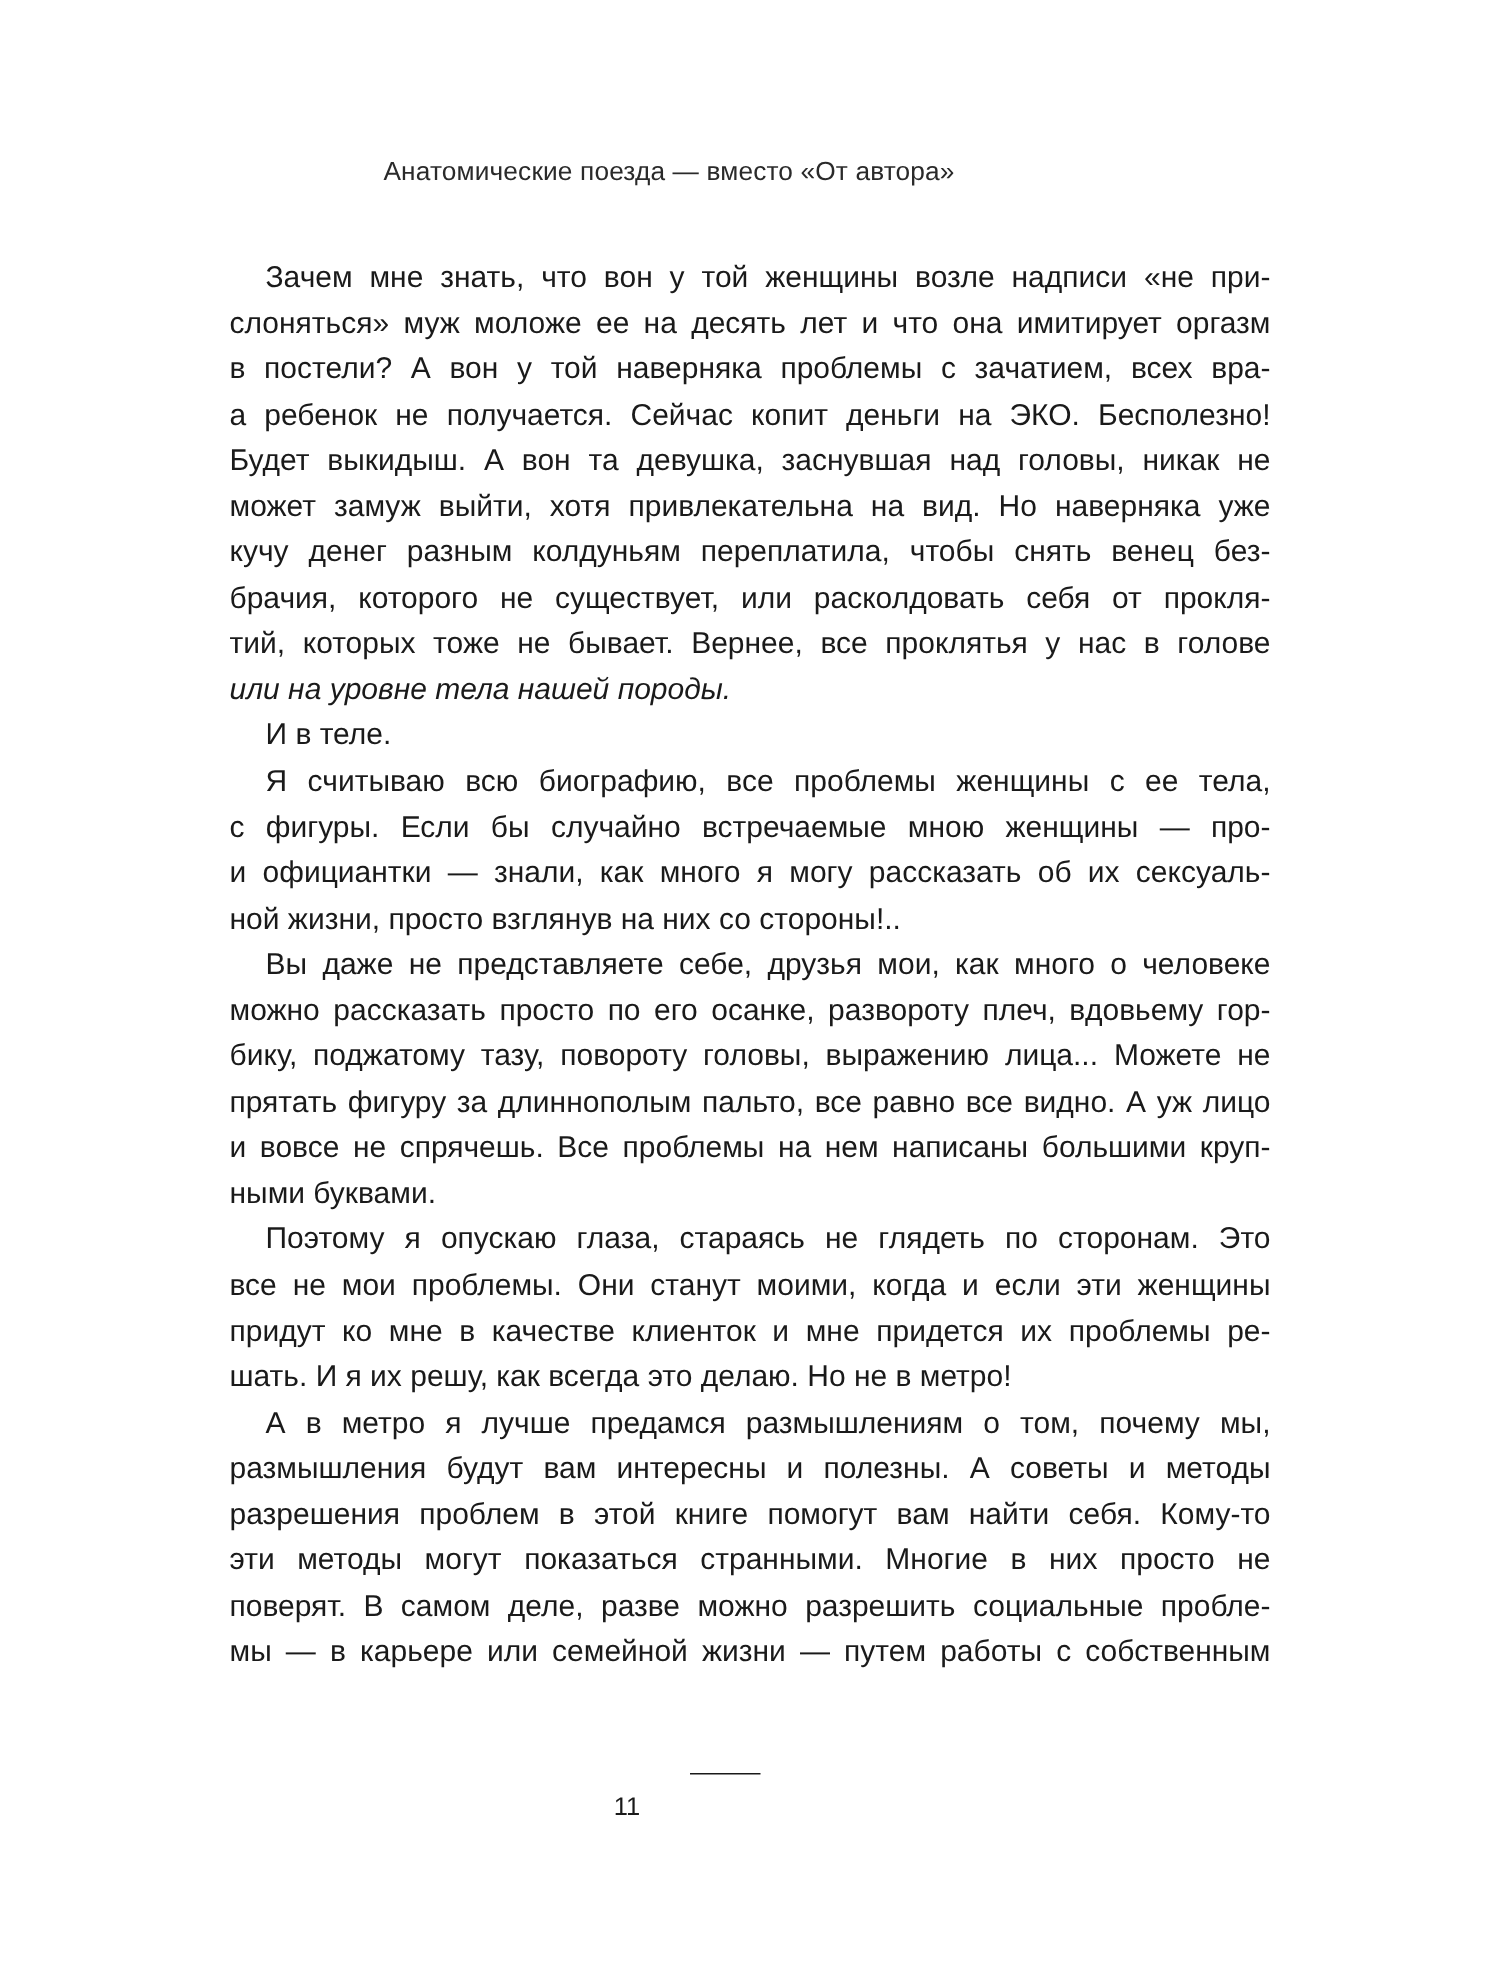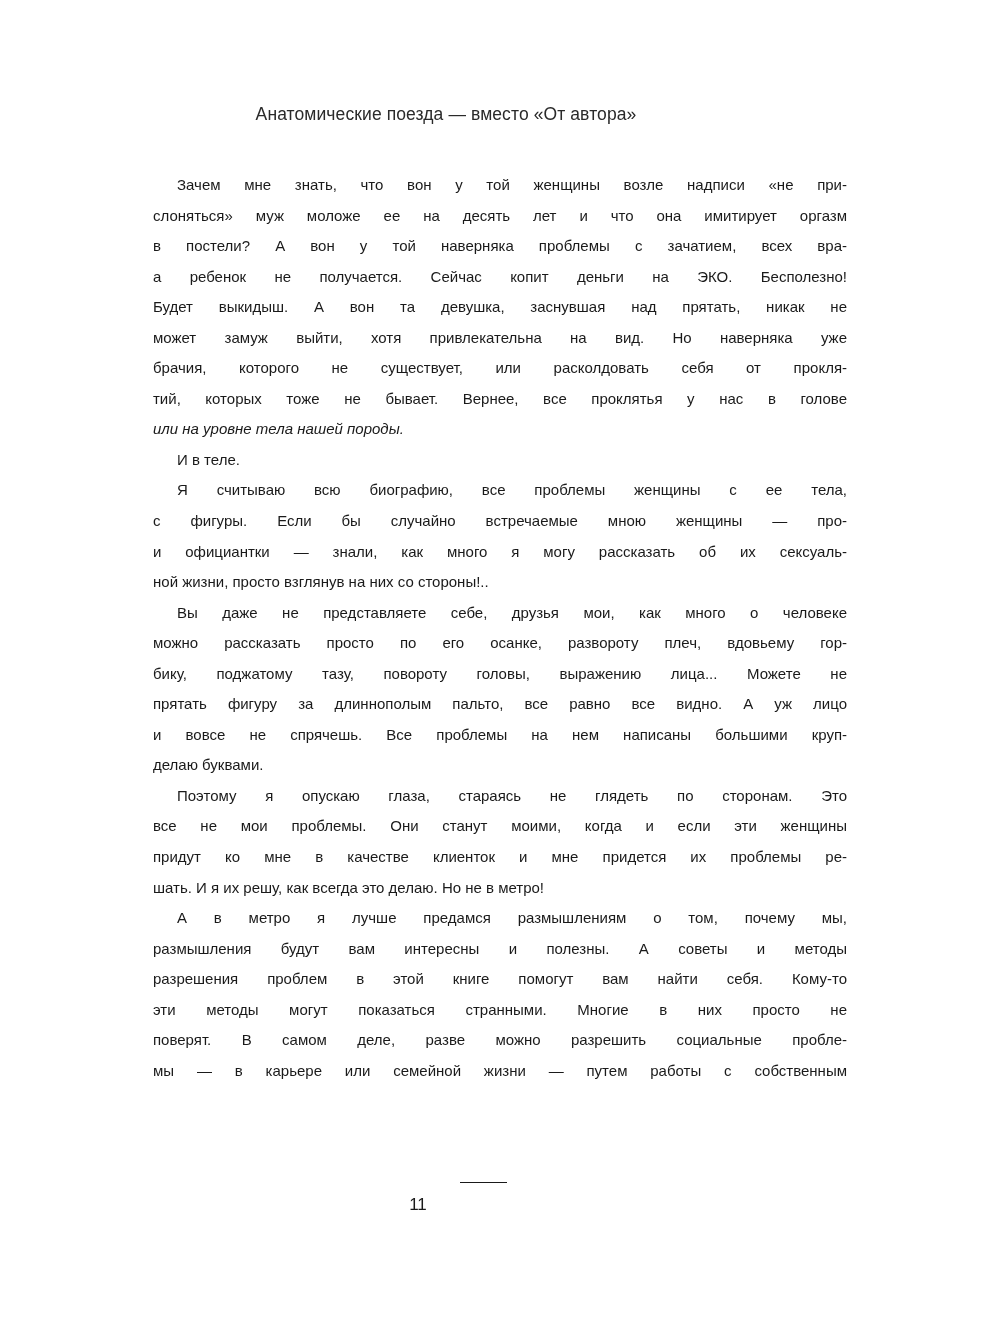--- a/index.html
+++ b/index.html
@@ -3,21 +3,21 @@
 <meta charset="utf-8">
 <style>
   html, body { margin: 0; padding: 0; background: #ffffff; }
   body { width: 1000px; height: 1317px; position: relative; overflow: hidden; color: #1a1a1a; }
   .running-head {
     position: absolute; top: 104px; left: 0; width: 892px; text-align: center;
     font-family: "Liberation Sans", sans-serif; font-size: 17.5px; color: #2a2a2a; letter-spacing: 0.1px;
   }
   .body-text {
     position: absolute; top: 170px; left: 153px; width: 694px;
-    font-family: "Liberation Sans", sans-serif; font-size: 15px; line-height: 30.55px;
+    font-family: "Liberation Sans", sans-serif; font-size: 20px; line-height: 30.55px;
   }
   .line { display: block; white-space: nowrap; text-align: justify; text-align-last: justify; height: 30.55px; }
   .line.last { text-align-last: left; }
   .line.indent { padding-left: 24px; }
   .line.italic { font-style: italic; }
   .rule { position: absolute; top: 1182px; left: 460px; width: 47px; height: 0; border-top: 1.5px solid #1a1a1a; }
   .page-number {
     position: absolute; top: 1195px; left: 0; width: 836px; text-align: center;
     font-family: "Liberation Sans", sans-serif; font-size: 17px; color: #1a1a1a;
   }
@@ -25,36 +25,37 @@
 </head>
 <body>
 
 <div class="running-head">Анатомические поезда — вместо «От автора»</div>
 
 <div class="body-text" id="body-text">
     <span class="line indent">Зачем мне знать, что вон у той женщины возле надписи «не при-</span>
     <span class="line">слоняться» муж моложе ее на десять лет и что она имитирует оргазм</span>
     <span class="line">в постели? А вон у той наверняка проблемы с зачатием, всех вра-</span>
     <span class="line">а ребенок не получается. Сейчас копит деньги на ЭКО. Бесполезно!</span>
-    <span class="line">Будет выкидыш. А вон та девушка, заснувшая над прятать, никак не</span>
+    <span class="line">Будет выкидыш. А вон та девушка, заснувшая над головы, никак не</span>
     <span class="line">может замуж выйти, хотя привлекательна на вид. Но наверняка уже</span>
+    <span class="line">кучу денег разным колдуньям переплатила, чтобы снять венец без-</span>
     <span class="line">брачия, которого не существует, или расколдовать себя от прокля-</span>
     <span class="line">тий, которых тоже не бывает. Вернее, все проклятья у нас в голове</span>
     <span class="line italic last">или на уровне тела нашей породы.</span>
     <span class="line indent last">И в теле.</span>
     <span class="line indent">Я считываю всю биографию, все проблемы женщины с ее тела,</span>
     <span class="line">с фигуры. Если бы случайно встречаемые мною женщины — про-</span>
     <span class="line">и официантки — знали, как много я могу рассказать об их сексуаль-</span>
     <span class="line last">ной жизни, просто взглянув на них со стороны!..</span>
     <span class="line indent">Вы даже не представляете себе, друзья мои, как много о человеке</span>
     <span class="line">можно рассказать просто по его осанке, развороту плеч, вдовьему гор-</span>
     <span class="line">бику, поджатому тазу, повороту головы, выражению лица... Можете не</span>
     <span class="line">прятать фигуру за длиннополым пальто, все равно все видно. А уж лицо</span>
     <span class="line">и вовсе не спрячешь. Все проблемы на нем написаны большими круп-</span>
-    <span class="line last">делаю буквами.</span>
+    <span class="line last">ными буквами.</span>
     <span class="line indent">Поэтому я опускаю глаза, стараясь не глядеть по сторонам. Это</span>
     <span class="line">все не мои проблемы. Они станут моими, когда и если эти женщины</span>
     <span class="line">придут ко мне в качестве клиенток и мне придется их проблемы ре-</span>
     <span class="line last">шать. И я их решу, как всегда это делаю. Но не в метро!</span>
     <span class="line indent">А в метро я лучше предамся размышлениям о том, почему мы,</span>
     <span class="line">размышления будут вам интересны и полезны. А советы и методы</span>
     <span class="line">разрешения проблем в этой книге помогут вам найти себя. Кому-то</span>
     <span class="line">эти методы могут показаться странными. Многие в них просто не</span>
     <span class="line">поверят. В самом деле, разве можно разрешить социальные пробле-</span>
     <span class="line">мы — в карьере или семейной жизни — путем работы с собственным</span>

